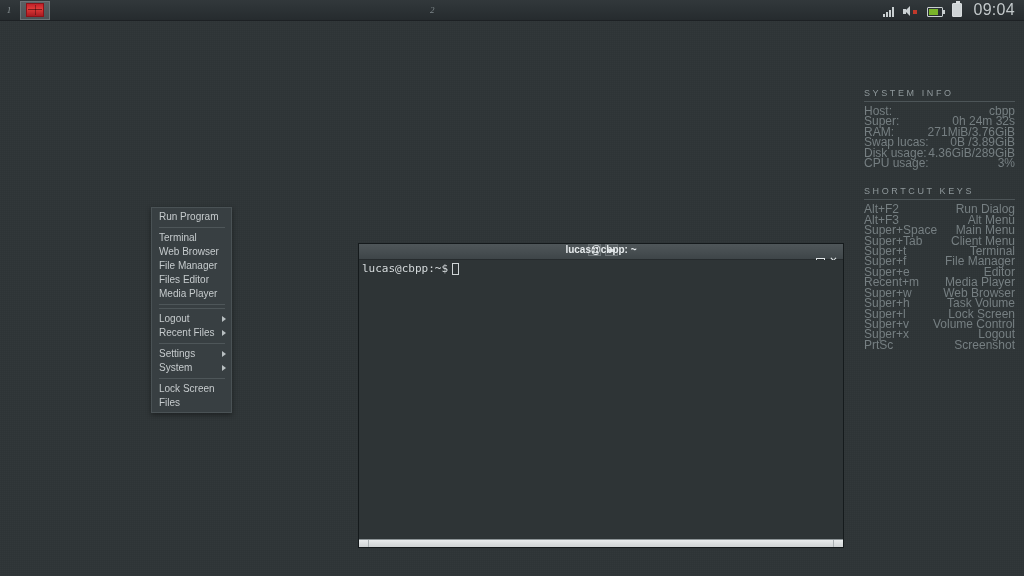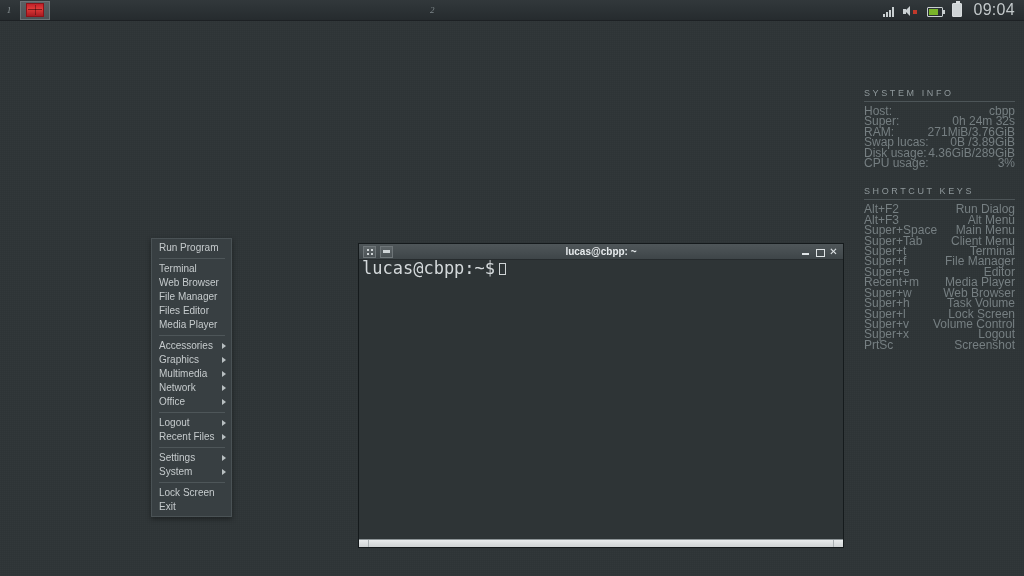--- a/index.html
+++ b/index.html
@@ -94,21 +94,21 @@
   .battery-v::before { content:""; position:absolute; left:3px; top:-3px; width:4px; height:2px; background:#d8dcde; }
   #clock {
     font-size: 16px; color: #c2c8ca;
     font-family: "Liberation Sans", sans-serif;
     letter-spacing: 0.3px;
     margin-left: 2px;
   }
 
   
   #rootmenu {
-    position: absolute; left: 151px; top: 238px;
+    position: absolute; left: 151px; top: 207px;
     width: 81px;
     background: #383f42;
     border: 1px solid #4a5255;
     box-shadow: 0 2px 5px rgba(0,0,0,0.4);
     padding: 2px 0;
   }
   .mi {
     position: relative;
     height: 14px; line-height: 14px;
     padding: 0 6px 0 7px;
@@ -133,21 +133,21 @@
     position: absolute; left: 358px; top: 243px;
     width: 486px; height: 305px;
     background: #2e3436;
     border: 1px solid #151a1c;
   }
   #term-title {
     position: relative;
     height: 16px;
     background: linear-gradient(to bottom,#4f5659 0%, #474e51 50%, #3e4548 100%);
     border-bottom: 1px solid #262b2d;
-    display: flex; align-items: center;
+    display: flex; align-items: center; flex-direction: column;
   }
   .tb-left { display:flex; align-items:center; gap:4px; padding-left:4px; }
   .tb-btn {
     width: 13px; height: 12px;
     background: linear-gradient(to bottom,#5d6467,#4b5255);
     border: 1px solid #6e7578;
     display:flex; align-items:center; justify-content:center;
   }
   .dots { display:grid; grid-template-columns:2px 2px; grid-template-rows:2px 2px; gap:2px; }
   .dots b { display:block; background:#cfd4d6; }
@@ -167,21 +167,21 @@
     font-family:"Liberation Sans", sans-serif;
   }
   #term-body {
     position: absolute; left:0; right:0; top:16px; bottom:9px;
     background: #2e3436;
     padding: 2px 3px;
     overflow: hidden;
   }
   #term-line {
     font-family: "DejaVu Sans Mono", monospace;
-    font-size: 17px; line-height: 13px;
+    font-size: 11px; line-height: 13px;
     color: #d4d9db;
     white-space: pre;
     display: flex; align-items: center;
   }
   #term-cursor {
     display: inline-block; width: 7px; height: 12px;
     border: 1px solid #cfd4d6; margin-left: 4px;
   }
   #term-grip {
     position: absolute; left: 0; right: 0; bottom: 0; height: 8px;
@@ -268,44 +268,37 @@
 
     <div>
       <div class="mi">Terminal</div>
       <div class="mi">Web Browser</div>
       <div class="mi">File Manager</div>
       <div class="mi">Files Editor</div>
       <div class="mi">Media Player</div>
     </div>
     <div class="msep"></div>
 
-    <div>
-      <div class="mi"><span>Accessories</span><span class="arrow"></span></div>
-      <div class="mi"><span>Graphics</span><span class="arrow"></span></div>
-      <div class="mi"><span>Multimedia</span><span class="arrow"></span></div>
-      <div class="mi"><span>Network</span><span class="arrow"></span></div>
-      <div class="mi"><span>Office</span><span class="arrow"></span></div>
-    </div>
     <div class="msep"></div>
 
     <div>
       <div class="mi"><span>Logout</span><span class="arrow"></span></div>
       <div class="mi"><span>Recent Files</span><span class="arrow"></span></div>
     </div>
     <div class="msep"></div>
 
     <div>
       <div class="mi"><span>Settings</span><span class="arrow"></span></div>
       <div class="mi"><span>System</span><span class="arrow"></span></div>
     </div>
     <div class="msep"></div>
 
     <div>
       <div class="mi">Lock Screen</div>
-      <div class="mi">Exit</div>
+      <div class="mi">Files</div>
     </div>
   </div>
 
   <div id="term">
     <div id="term-title">
       <div class="tb-left">
         <div class="tb-btn">
           <span class="dots">
               <b></b>
               <b></b>

